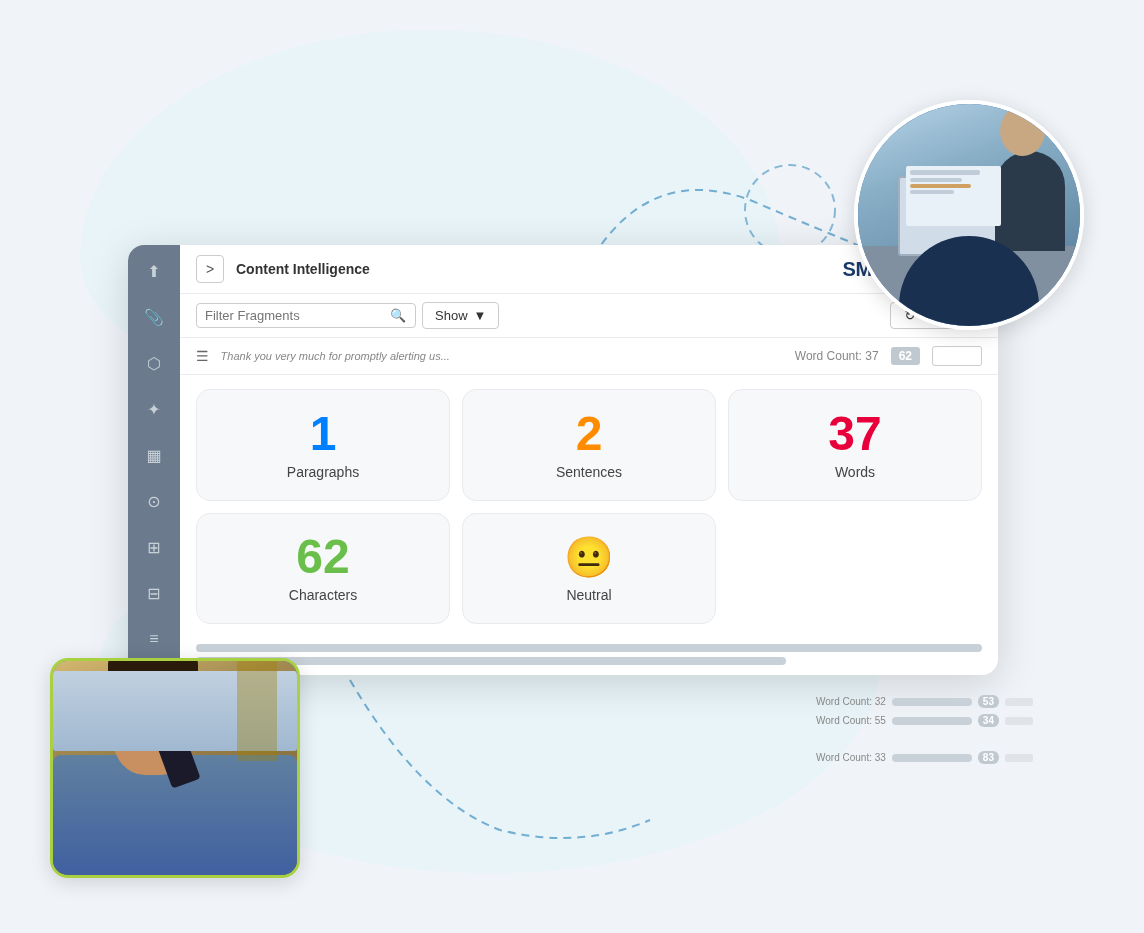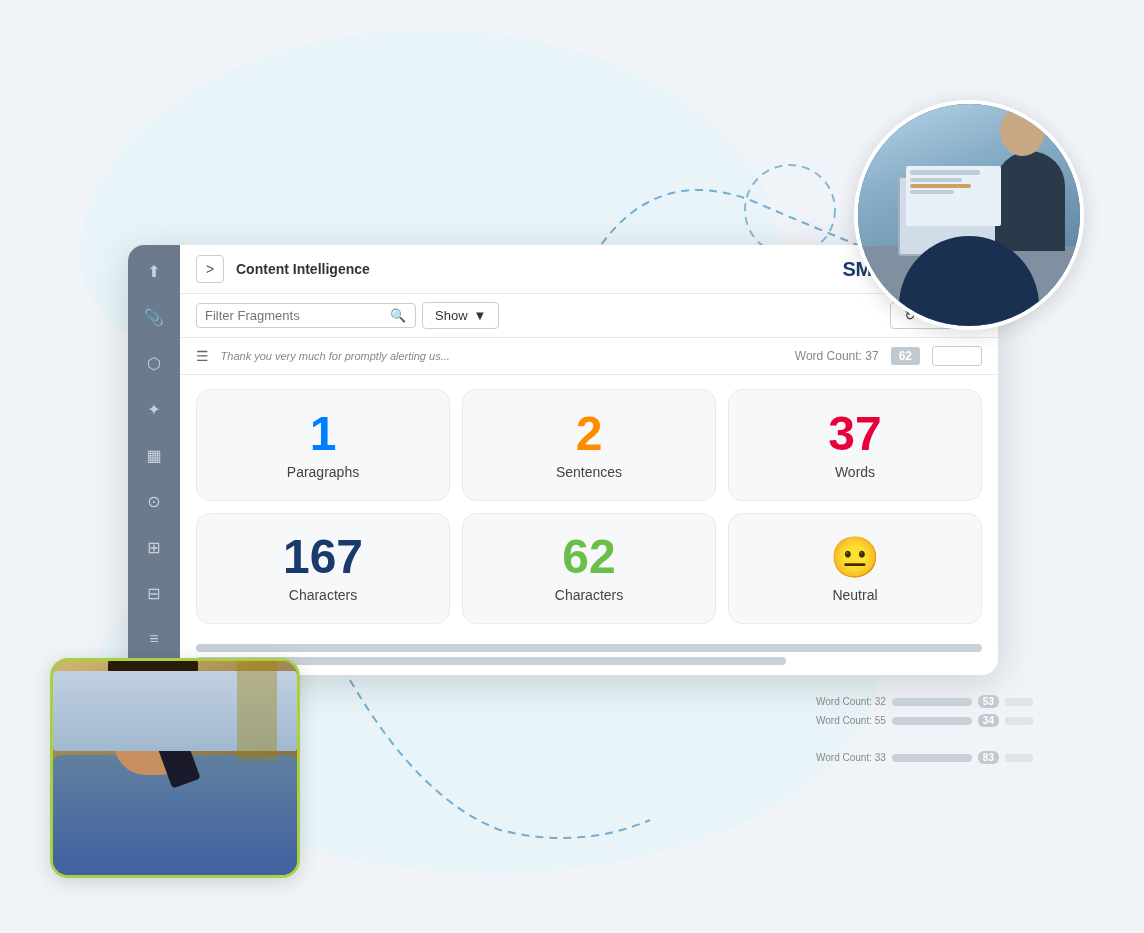--- a/index.html
+++ b/index.html
@@ -466,24 +466,20 @@
       <div class="stat-card">
         <div class="stat-number color-orange">2</div>
         <div class="stat-label">Sentences</div>
       </div>
 
       <div class="stat-card">
         <div class="stat-number color-red">37</div>
         <div class="stat-label">Words</div>
       </div>
 
-      <div class="stat-card">
-        <div class="stat-number color-dark">167</div>
-        <div class="stat-label">Characters</div>
-      </div>
 
       <div class="stat-card">
         <div class="stat-number color-green">62</div>
         <div class="stat-label">Characters</div>
       </div>
 
       <div class="stat-card">
         <div class="neutral-icon">😐</div>
         <div class="stat-label">Neutral</div>
       </div>

